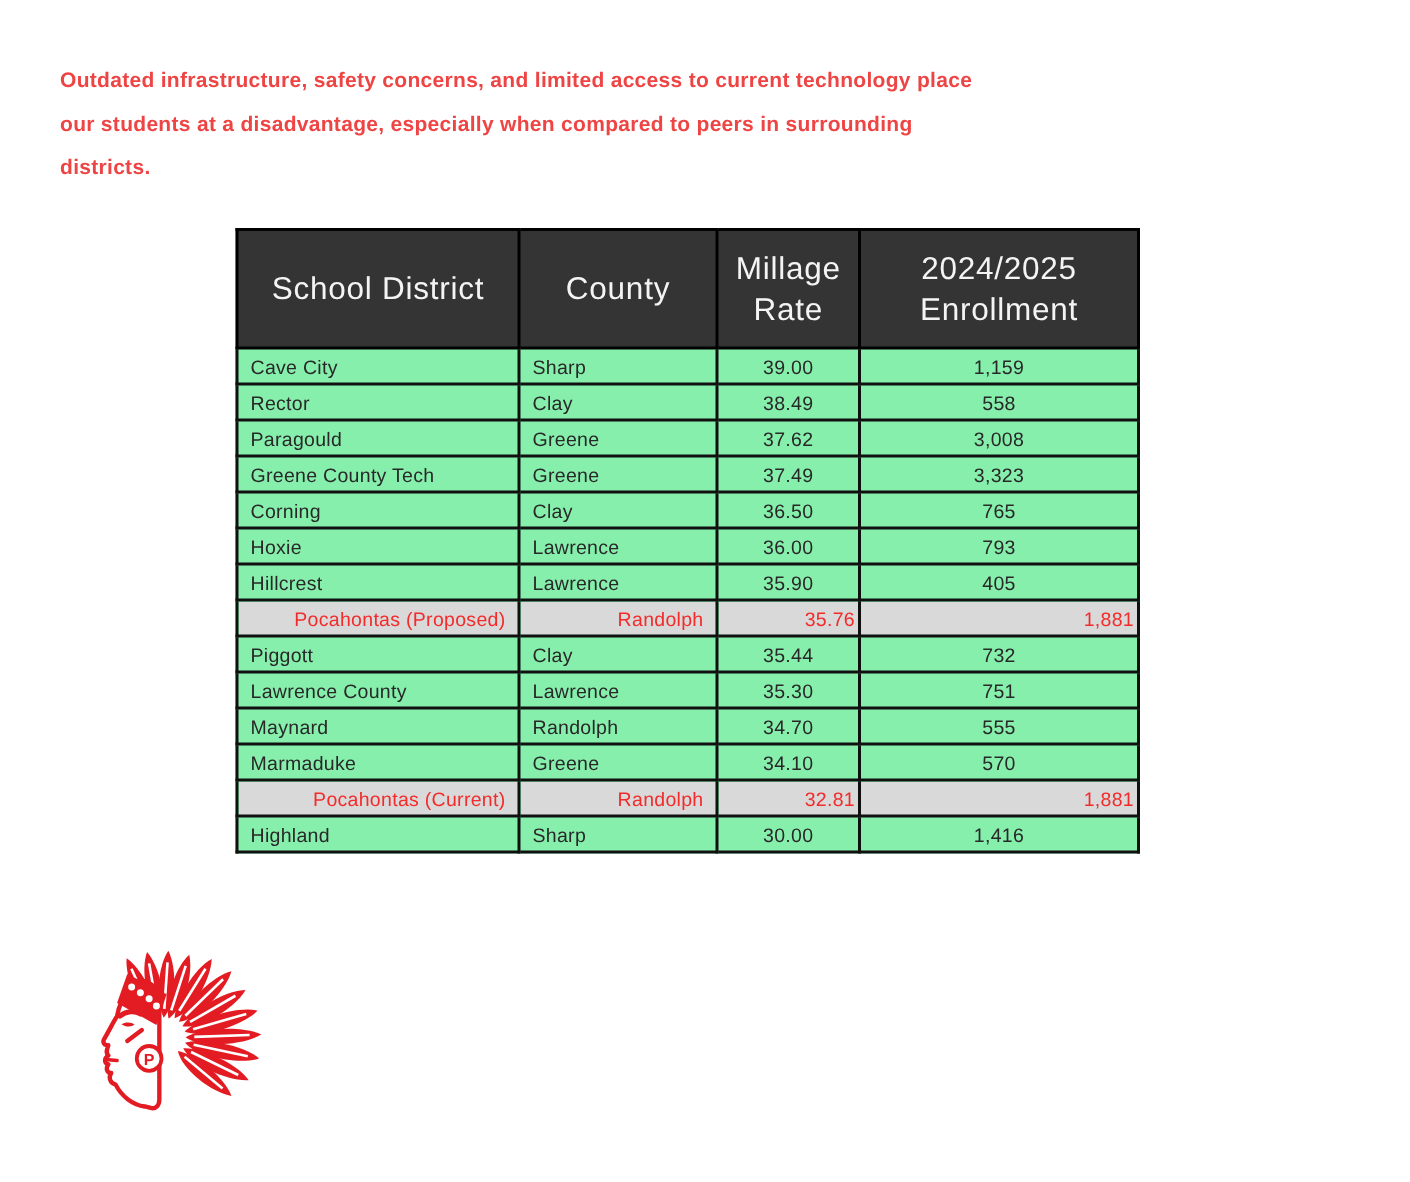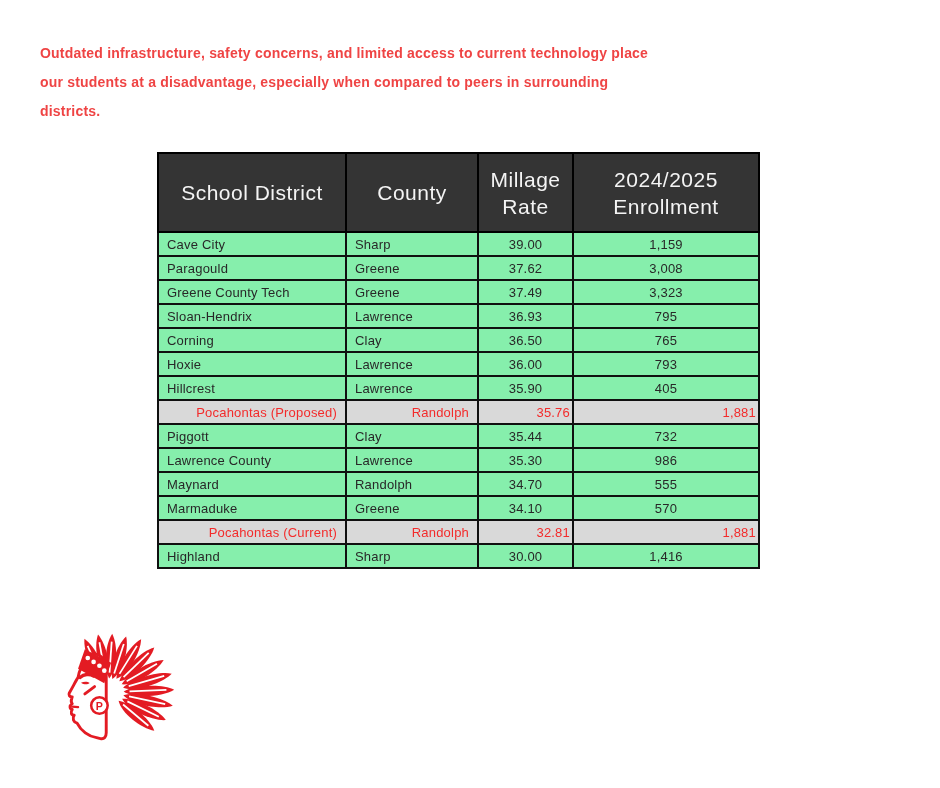--- a/index.html
+++ b/index.html
@@ -63,36 +63,36 @@
     </tr>
   </thead>
   <tbody>
       <tr>
     <td>Cave City</td>
     <td>Sharp</td>
     <td class="c">39.00</td>
     <td class="c">1,159</td>
   </tr>
       <tr>
+    <td>Rector</td>
+    <td>Clay</td>
+    <td class="c">38.49</td>
+    <td class="c">558</td>
+  </tr>
+      <tr>
     <td>Paragould</td>
     <td>Greene</td>
     <td class="c">37.62</td>
     <td class="c">3,008</td>
   </tr>
       <tr>
     <td>Greene County Tech</td>
     <td>Greene</td>
     <td class="c">37.49</td>
     <td class="c">3,323</td>
-  </tr>
-      <tr>
-    <td>Sloan-Hendrix</td>
-    <td>Lawrence</td>
-    <td class="c">36.93</td>
-    <td class="c">795</td>
   </tr>
       <tr>
     <td>Corning</td>
     <td>Clay</td>
     <td class="c">36.50</td>
     <td class="c">765</td>
   </tr>
       <tr>
     <td>Hoxie</td>
     <td>Lawrence</td>
@@ -114,21 +114,21 @@
       <tr>
     <td>Piggott</td>
     <td>Clay</td>
     <td class="c">35.44</td>
     <td class="c">732</td>
   </tr>
       <tr>
     <td>Lawrence County</td>
     <td>Lawrence</td>
     <td class="c">35.30</td>
-    <td class="c">986</td>
+    <td class="c">751</td>
   </tr>
       <tr>
     <td>Maynard</td>
     <td>Randolph</td>
     <td class="c">34.70</td>
     <td class="c">555</td>
   </tr>
       <tr>
     <td>Marmaduke</td>
     <td>Greene</td>

